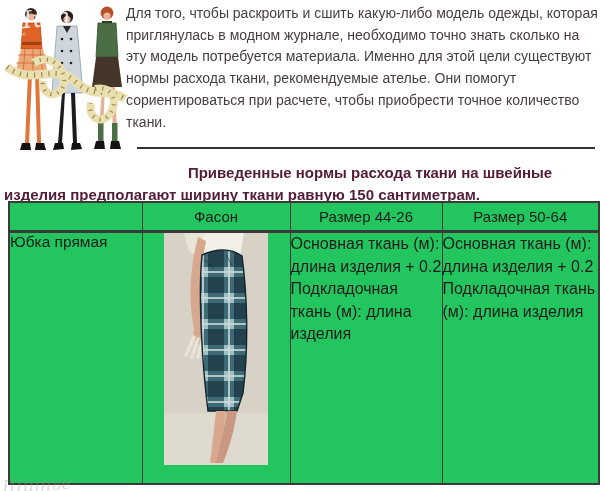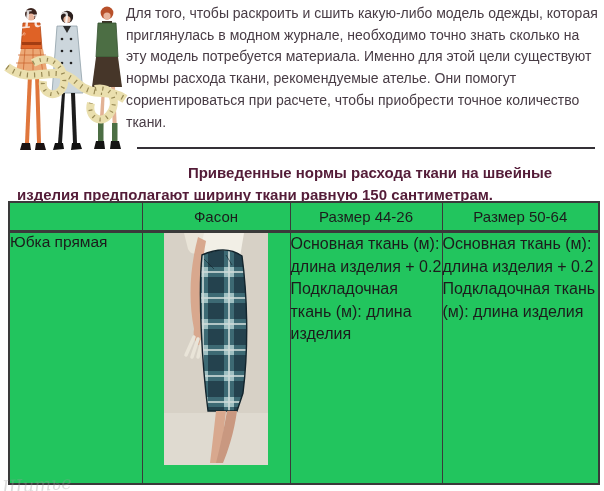--- a/index.html
+++ b/index.html
@@ -13,21 +13,21 @@
   .intro{
     position:absolute;left:126px;top:3px;width:474px;
     font-size:14px;line-height:21.7px;text-align:left;
     color:#483c45;font-weight:normal;
   }
   
   .divider{position:absolute;left:137px;top:147px;width:458px;height:2px;background:#343036;}
   
   .heading{position:absolute;left:0;top:162px;width:604px;color:#541c38;font-weight:bold;font-size:15px;line-height:22px;}
   .heading .l1{margin-left:140px;width:460px;text-align:center;}
-  .heading .l2{width:484px;text-align:center;padding-left:13px;}
+  .heading .l2{width:484px;text-align:center;}
   
   table.norms{
     position:absolute;left:8px;top:201px;border-collapse:collapse;
     table-layout:fixed;width:590px;background:#22c55e;
   }
   table.norms th, table.norms td{
     border:1.6px solid #3a3a3a;font-weight:normal;color:#1c1c1c;
     padding:0;margin:0;
   }
   table.norms th{

